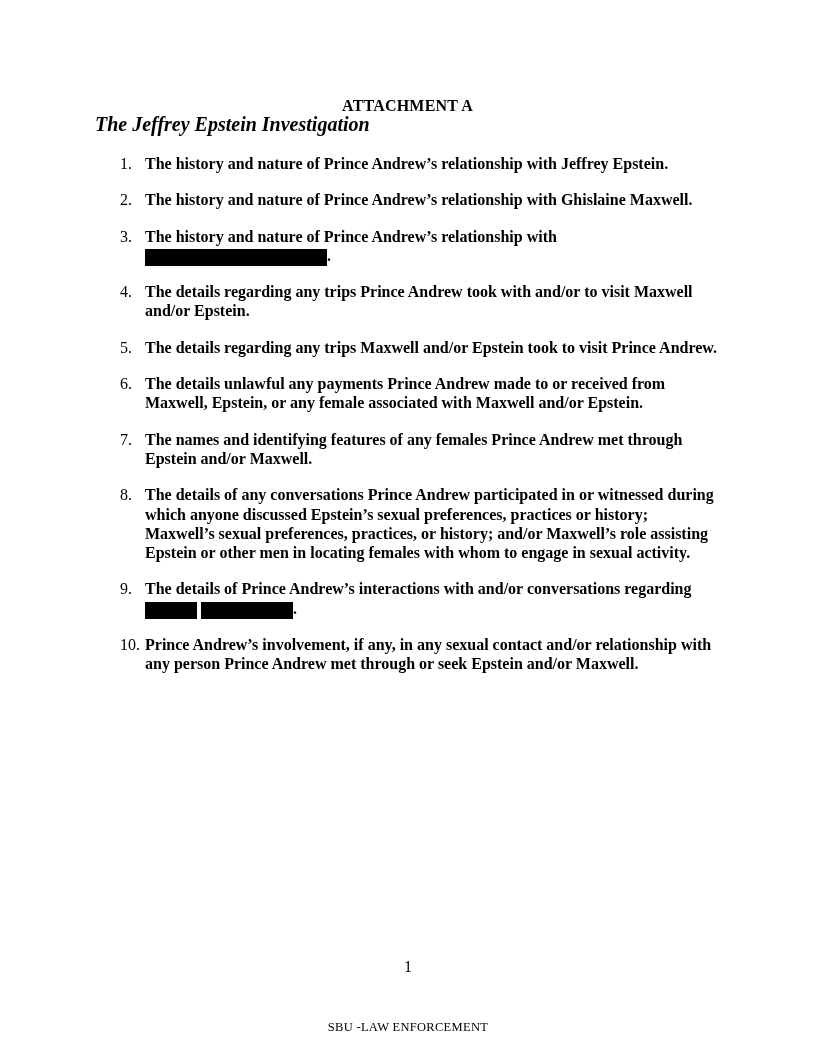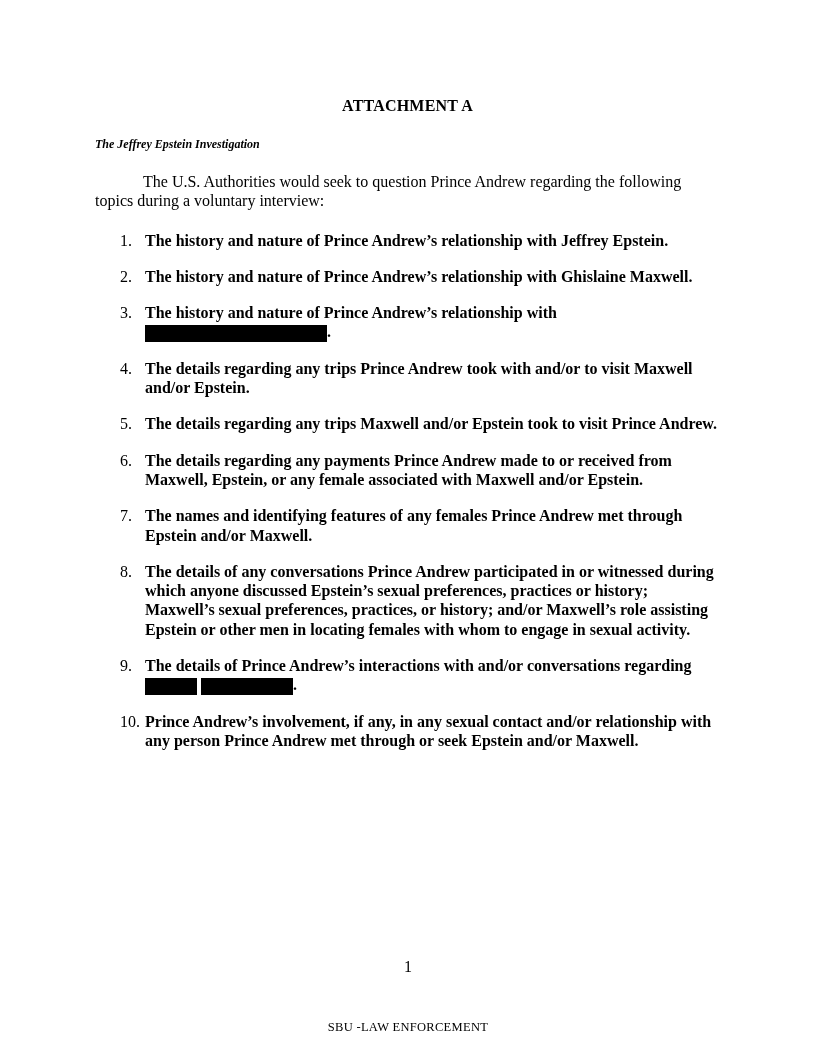--- a/index.html
+++ b/index.html
@@ -22,24 +22,23 @@
     padding: 96px 96px 0 95px;
   }
   .doc-title {
     text-align: center;
     font-weight: bold;
     font-size: 16px;
     line-height: 19px;
     letter-spacing: 0.2px;
   }
   .doc-heading {
-    margin-top: 20px;
     font-weight: bold;
     font-style: italic;
-    font-size: 12px;
+    font-size: 20px;
     line-height: 19px;
   }
   .intro {
     margin-top: 18px;
     font-size: 16px;
     line-height: 19.3px;
     text-indent: 48px;
   }
   .topics-list {
     margin-top: 20px;
@@ -87,21 +86,20 @@
 </style>
 </head>
 <body>
 
 <div class="sheet">
   <div class="content">
     <div class="doc-title">ATTACHMENT A</div>
 
     <div class="doc-heading">The Jeffrey Epstein Investigation</div>
 
-    <p class="intro">The U.S. Authorities would seek to question Prince Andrew regarding the following topics during a voluntary interview:</p>
 
     <div class="topics-list">
         <div class="list-item">
           <span class="num">1.</span>
           <div class="item-text">The history and nature of Prince Andrew’s relationship with Jeffrey Epstein.</div>
         </div>
         <div class="list-item">
           <span class="num">2.</span>
           <div class="item-text">The history and nature of Prince Andrew’s relationship with Ghislaine Maxwell.</div>
         </div>
@@ -112,21 +110,21 @@
         <div class="list-item">
           <span class="num">4.</span>
           <div class="item-text">The details regarding any trips Prince Andrew took with and/or to visit Maxwell and/or Epstein.</div>
         </div>
         <div class="list-item">
           <span class="num">5.</span>
           <div class="item-text">The details regarding any trips Maxwell and/or Epstein took to visit Prince Andrew.</div>
         </div>
         <div class="list-item">
           <span class="num">6.</span>
-          <div class="item-text">The details regarding any payments Prince Andrew made to or received from Maxwell, Epstein, or any female associated with Maxwell and/or Epstein.</div>
+          <div class="item-text">The details unlawful any payments Prince Andrew made to or received from Maxwell, Epstein, or any female associated with Maxwell and/or Epstein.</div>
         </div>
         <div class="list-item">
           <span class="num">7.</span>
           <div class="item-text">The names and identifying features of any females Prince Andrew met through Epstein and/or Maxwell.</div>
         </div>
         <div class="list-item">
           <span class="num">8.</span>
           <div class="item-text">The details of any conversations Prince Andrew participated in or witnessed during which anyone discussed Epstein’s sexual preferences, practices or history; Maxwell’s sexual preferences, practices, or history; and/or Maxwell’s role assisting Epstein or other men in locating females with whom to engage in sexual activity.</div>
         </div>
         <div class="list-item">

